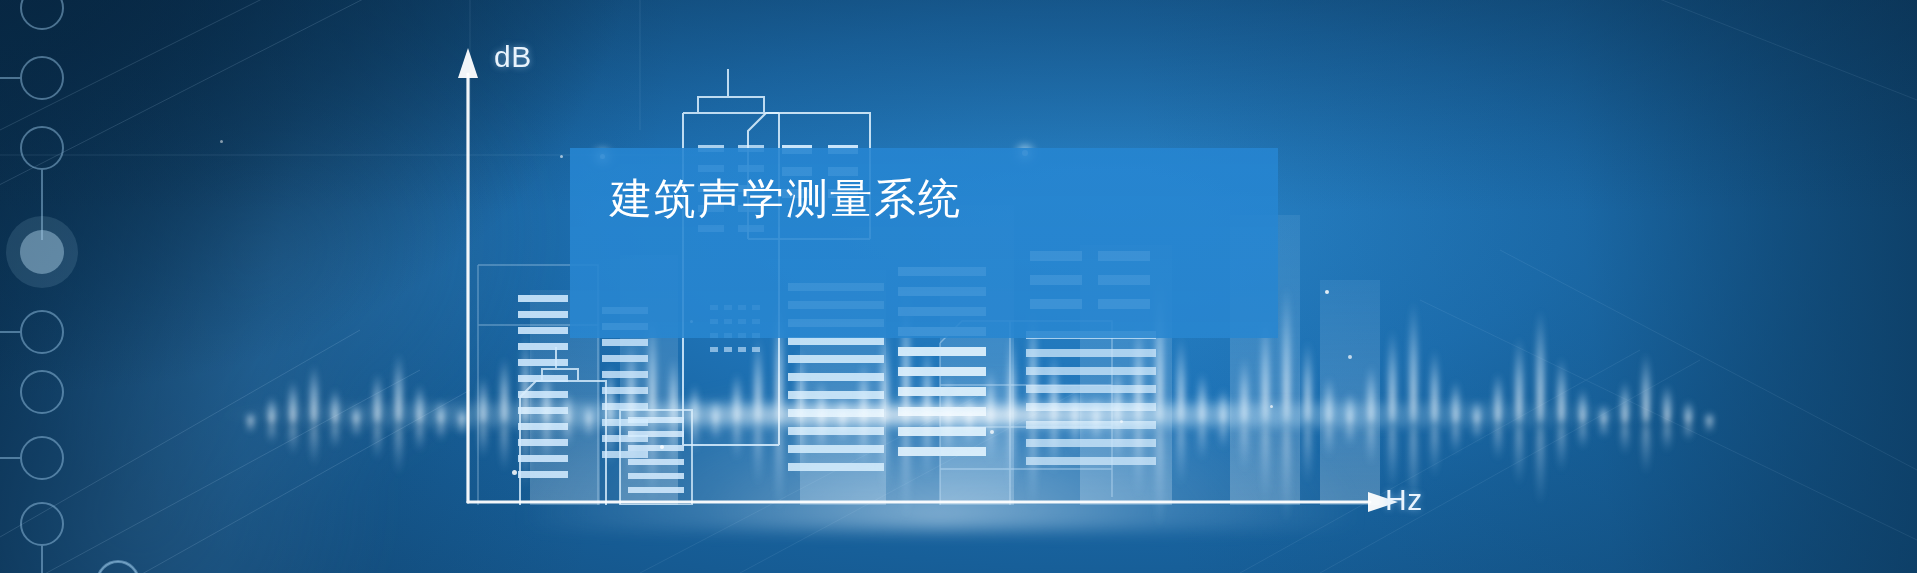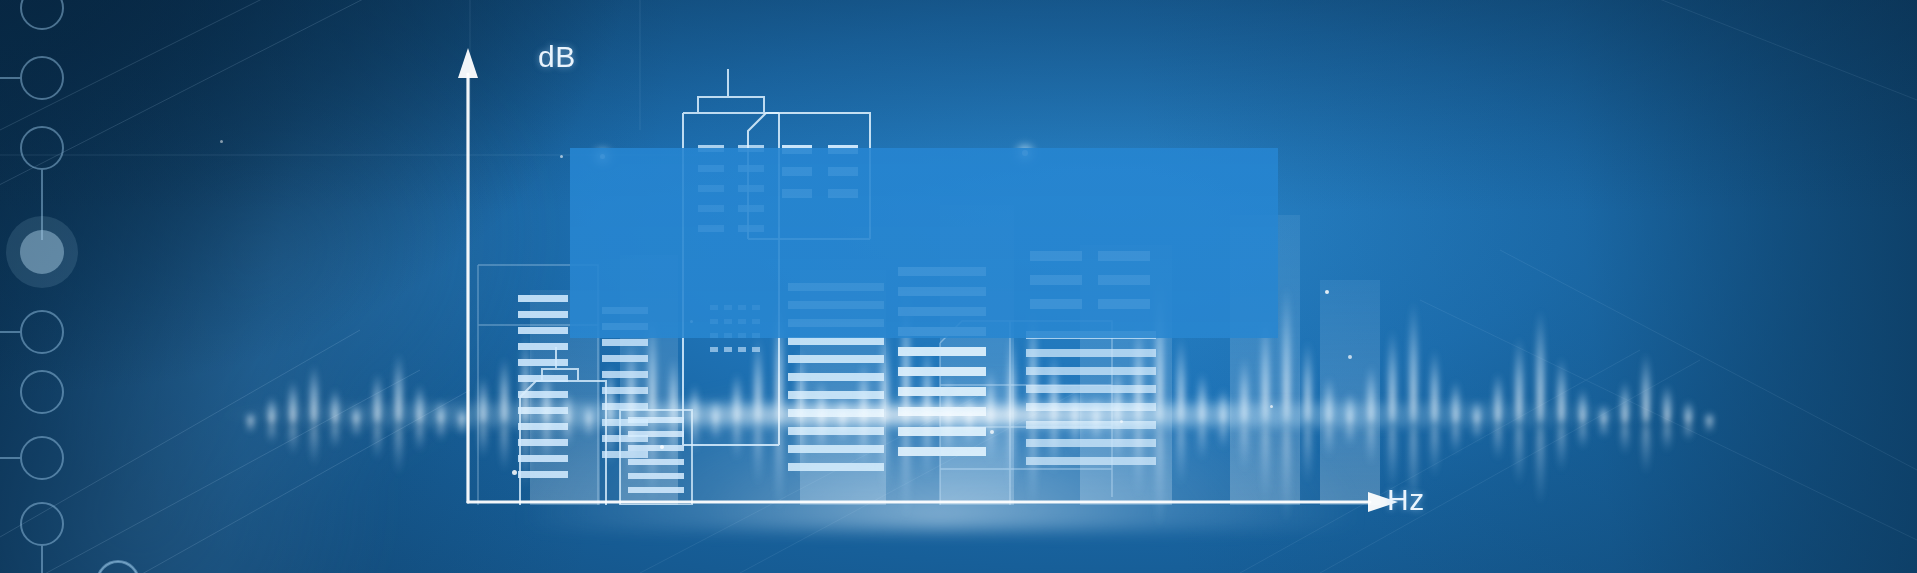--- a/index.html
+++ b/index.html
@@ -62,24 +62,23 @@
     background:radial-gradient(50% 100% at 50% 50%, rgba(255,255,255,.85) 0%, rgba(210,238,255,.35) 45%, rgba(210,238,255,0) 100%);
     filter:blur(5px);
   }
 
   
   .axes{position:absolute;left:420px;top:30px;width:1060px;height:500px;}
   .axes svg{display:block;}
   .axis-label{
     position:absolute;color:#eaf4fd;font-size:30px;letter-spacing:.5px;
     text-shadow:0 0 6px rgba(180,220,255,.55);
-    margin-left:44px;
   }
   #label-db{left:494px;top:40px;}
-  #label-hz{left:1343px;top:483px;}
+  #label-hz{left:1385px;top:483px;}
 
   
   .spark{position:absolute;border-radius:50%;background:#fff;}
   .spark.big{box-shadow:0 0 10px 4px rgba(210,238,255,.85);}
 
   
   .panel{
     position:absolute;left:570px;top:148px;width:708px;height:190px;
     background:linear-gradient(180deg, rgba(38,133,209,.90) 0%, rgba(40,134,208,.88) 100%);
     padding:30px 0 0 40px;
@@ -532,15 +531,16 @@
   <div class="spark" style="left:1270px;top:405px;width:3px;height:3px;opacity:.7;"></div>
   <div class="spark" style="left:690px;top:320px;width:3px;height:3px;opacity:.7;"></div>
   <div class="spark" style="left:660px;top:445px;width:4px;height:4px;opacity:.8;"></div>
   <div class="spark" style="left:512px;top:470px;width:5px;height:5px;opacity:.85;"></div>
   <div class="spark" style="left:990px;top:430px;width:4px;height:4px;opacity:.75;"></div>
   <div class="spark" style="left:1120px;top:420px;width:3px;height:3px;opacity:.6;"></div>
   <div class="spark" style="left:560px;top:155px;width:3px;height:3px;opacity:.6;"></div>
   <div class="spark" style="left:220px;top:140px;width:3px;height:3px;opacity:.5;"></div>
 
   <div class="panel">
+    <div class="line l1">建筑声学测量系统</div>
   </div>
 
 </div>
 
 </body></html>

